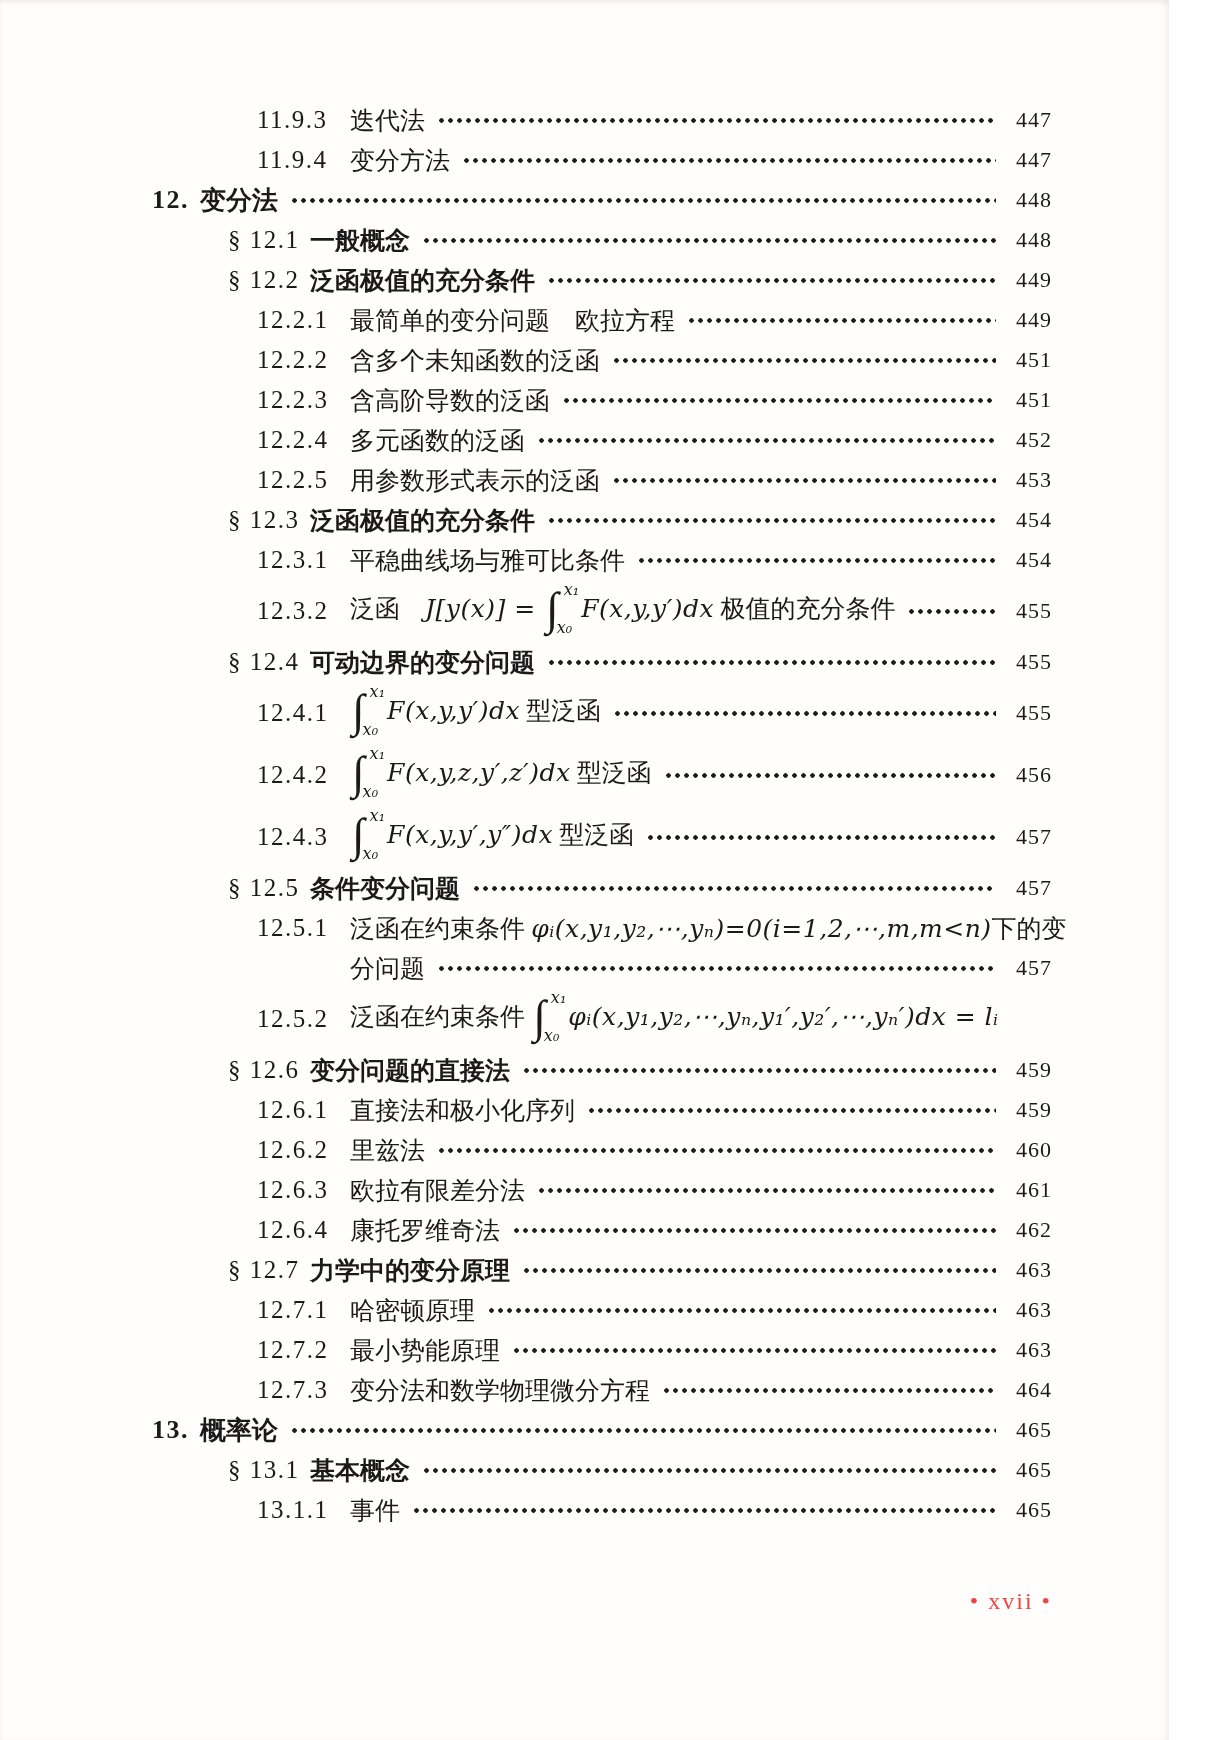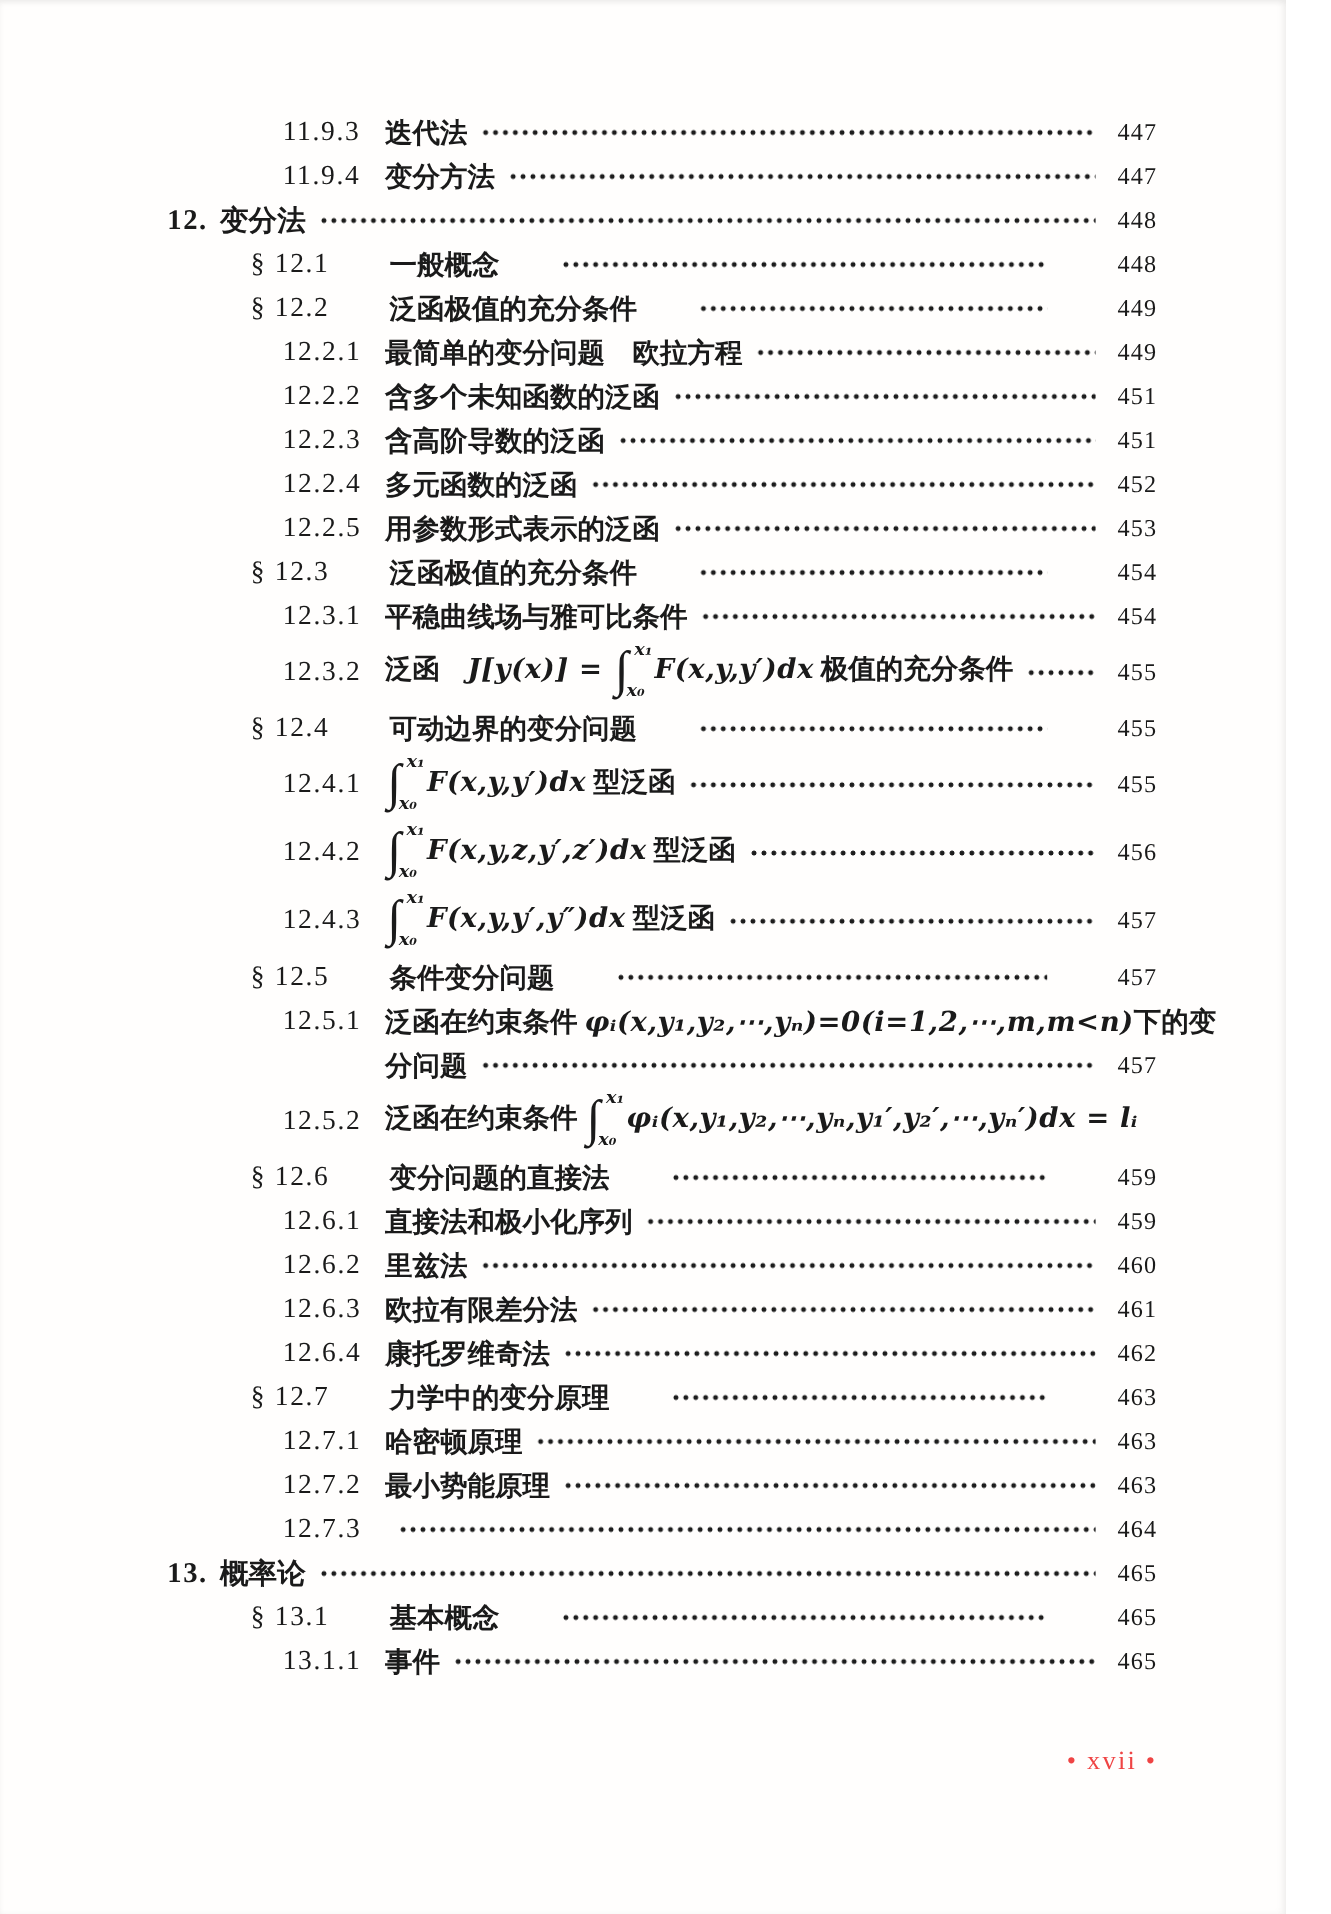--- a/index.html
+++ b/index.html
@@ -10,28 +10,28 @@
     box-sizing:border-box;
     padding:100px 107px 0 152px;
     font-family:"Liberation Serif","DejaVu Serif",serif;
     color:#1a1a1a;
     overflow:hidden;
     box-shadow: inset 0 3px 5px rgba(0,0,0,0.05), inset -4px 0 6px rgba(0,0,0,0.04);
   }
   .toc { width:100%; }
   .line { display:flex; align-items:center; min-height:40px; }
   .tall .line1 { min-height:62px; }
-  .lvl1 .line { padding-left:76px;gap:44px; }
+  .lvl1 .line { padding-left:76px; }
   .lvl2 .line { padding-left:105px; }
   .num { flex:none; font-size:25px; letter-spacing:1.5px; white-space:nowrap; }
   .lvl0 .num { width:48px; font-weight:bold; }
   .lvl1 .num { width:82px; }
   .lvl2 .num { width:93px; }
   .spacer { visibility:hidden; }
-  .parts { flex:none; font-size:25px; white-space:nowrap;font-weight:bold; }
+  .parts { flex:none; font-size:25px; white-space:nowrap; }
   .lvl0 .parts, .lvl1 .parts { font-weight:bold; }
   .bold .num, .bold .parts { font-size:26px; }
   .m { font-style:italic; font-family:"DejaVu Serif","Liberation Serif",serif; letter-spacing:0.5px; }
   .dots {
     flex:1; align-self:stretch; min-width:16px;
     margin:0 10px 0 12px;
     background-image:radial-gradient(circle, #1c1c1c 2px, rgba(0,0,0,0) 2.5px);
     background-size:9px 9px;
     background-repeat:repeat-x;
     background-position:left center;
@@ -309,20 +309,21 @@
         <div class="line line1">
           <span class="num">12.7.2</span>
           <span class="parts"><span class="txt">最小势能原理</span></span>
           <span class="dots"></span>
           <span class="pg">463</span>
         </div>
       </div>
       <div class="row lvl2">
         <div class="line line1">
           <span class="num">12.7.3</span>
+          <span class="parts"><span class="txt">变分法和数学物理微分方程</span></span>
           <span class="dots"></span>
           <span class="pg">464</span>
         </div>
       </div>
       <div class="row lvl0 bold">
         <div class="line line1">
           <span class="num">13.</span>
           <span class="parts"><span class="txt">概率论</span></span>
           <span class="dots"></span>
           <span class="pg">465</span>

